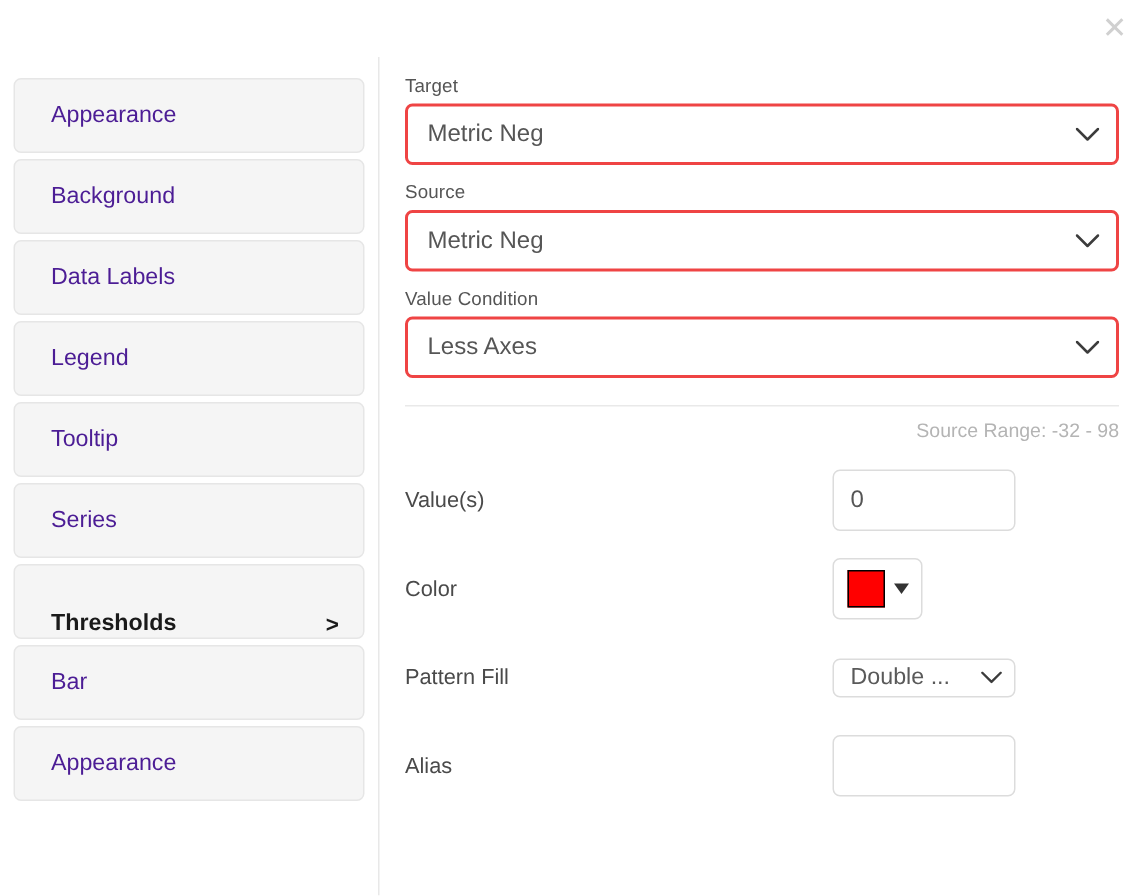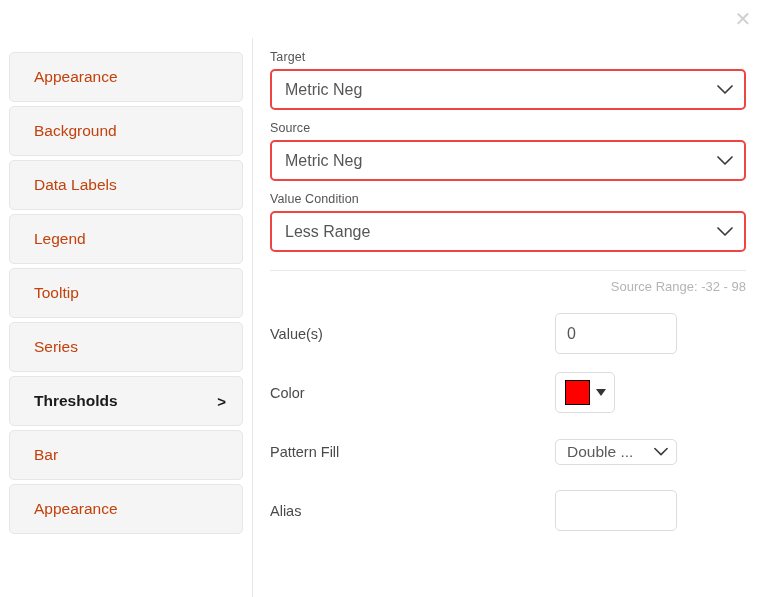--- a/index.html
+++ b/index.html
@@ -62,24 +62,24 @@
     margin-bottom: 4px;
     background: #f5f5f5;
     border: 1px solid #e6e6e6;
     border-radius: 5px;
     display: flex;
     align-items: center;
     justify-content: space-between;
     padding: 0 16px 0 24px;
     cursor: pointer;
     font-size: 15.5px;
-    color: #c2410c;
+    color: #4c1d95;
     user-select: none;
   }
-  .nav-item.active { font-weight: bold; color: #1a1a1a; }
+  .nav-item.active { font-weight: bold; color: #1a1a1a; align-items: flex-end; }
   .nav-chevron {
     font-size: 15px;
     font-weight: bold;
     color: #1a1a1a;
   }
 
   
   .content {
     flex: 1 1 auto;
     padding: 12px 14px 0 17px;
@@ -283,21 +283,21 @@
           <svg width="16" height="10" viewBox="0 0 16 10">
               <path d="M1 1 L8 8 L15 1" stroke="#3c3c3c" stroke-width="1.7" fill="none" stroke-linecap="round" stroke-linejoin="round"></path>
             </svg>
         </span>
       </div>
     </div>
 
     <div class="field-block">
       <label class="field-label">Value Condition</label>
       <div class="select-wrap">
-        <div class="select-box">Less Range</div>
+        <div class="select-box">Less Axes</div>
         <span class="chev">
           <svg width="16" height="10" viewBox="0 0 16 10">
               <path d="M1 1 L8 8 L15 1" stroke="#3c3c3c" stroke-width="1.7" fill="none" stroke-linecap="round" stroke-linejoin="round"></path>
             </svg>
         </span>
       </div>
     </div>
 
     <div class="divider"></div>
 

